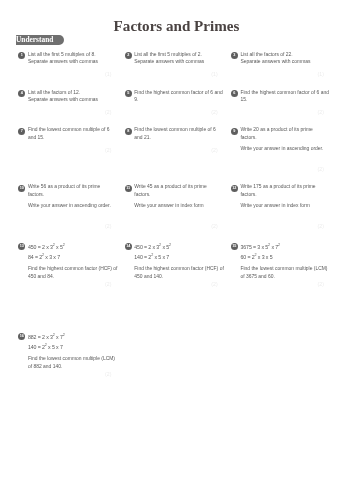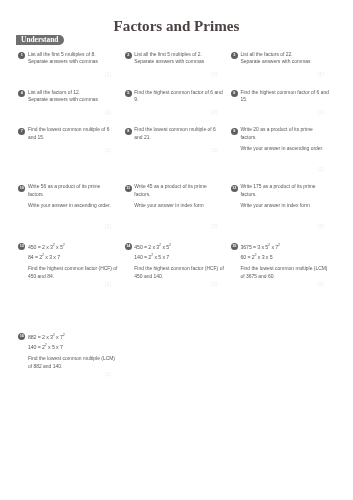--- a/index.html
+++ b/index.html
@@ -19,21 +19,21 @@
     font-size:15.1px; color:#4a4342;
   }
   .badge {
     position:absolute; left:16px; top:35px;
     width:47.5px; height:9.7px;
     background:#6f6f6f; color:#ffffff;
     border-radius:0.6px 4.9px 4.9px 0.6px;
     font-family:"Liberation Serif", serif;
     font-weight:bold;
     font-size:7.4px; line-height:9.9px;
-    text-align:center;
+    text-align:left;
     box-sizing:border-box;
   }
 
   .q { position:absolute; }
   .qnum {
     position:absolute; left:0.3px; top:0.1px;
     width:7.1px; height:7.1px; border-radius:50%;
     background:#5e5e5e; color:#ffffff;
     font-size:3.8px; line-height:7.1px; text-align:center;
     font-family:"Liberation Sans", sans-serif; font-weight:bold;

